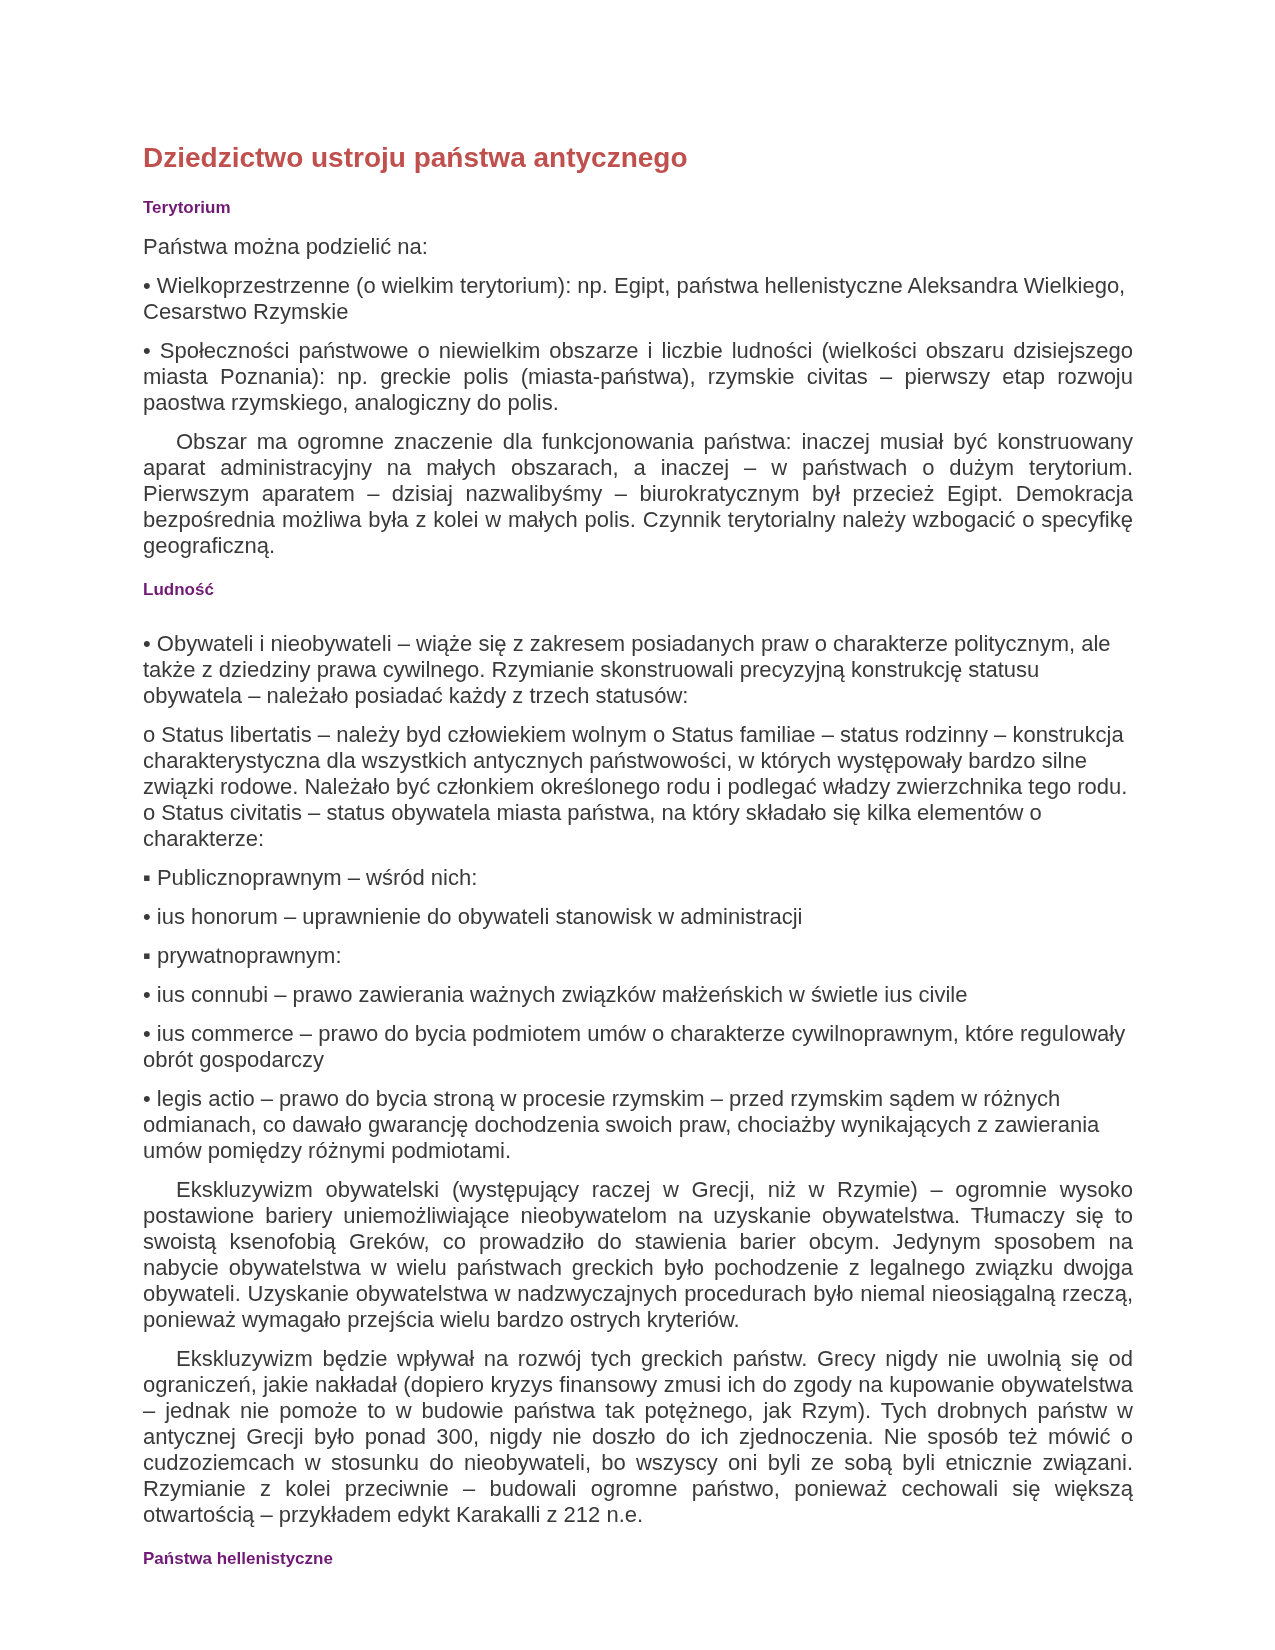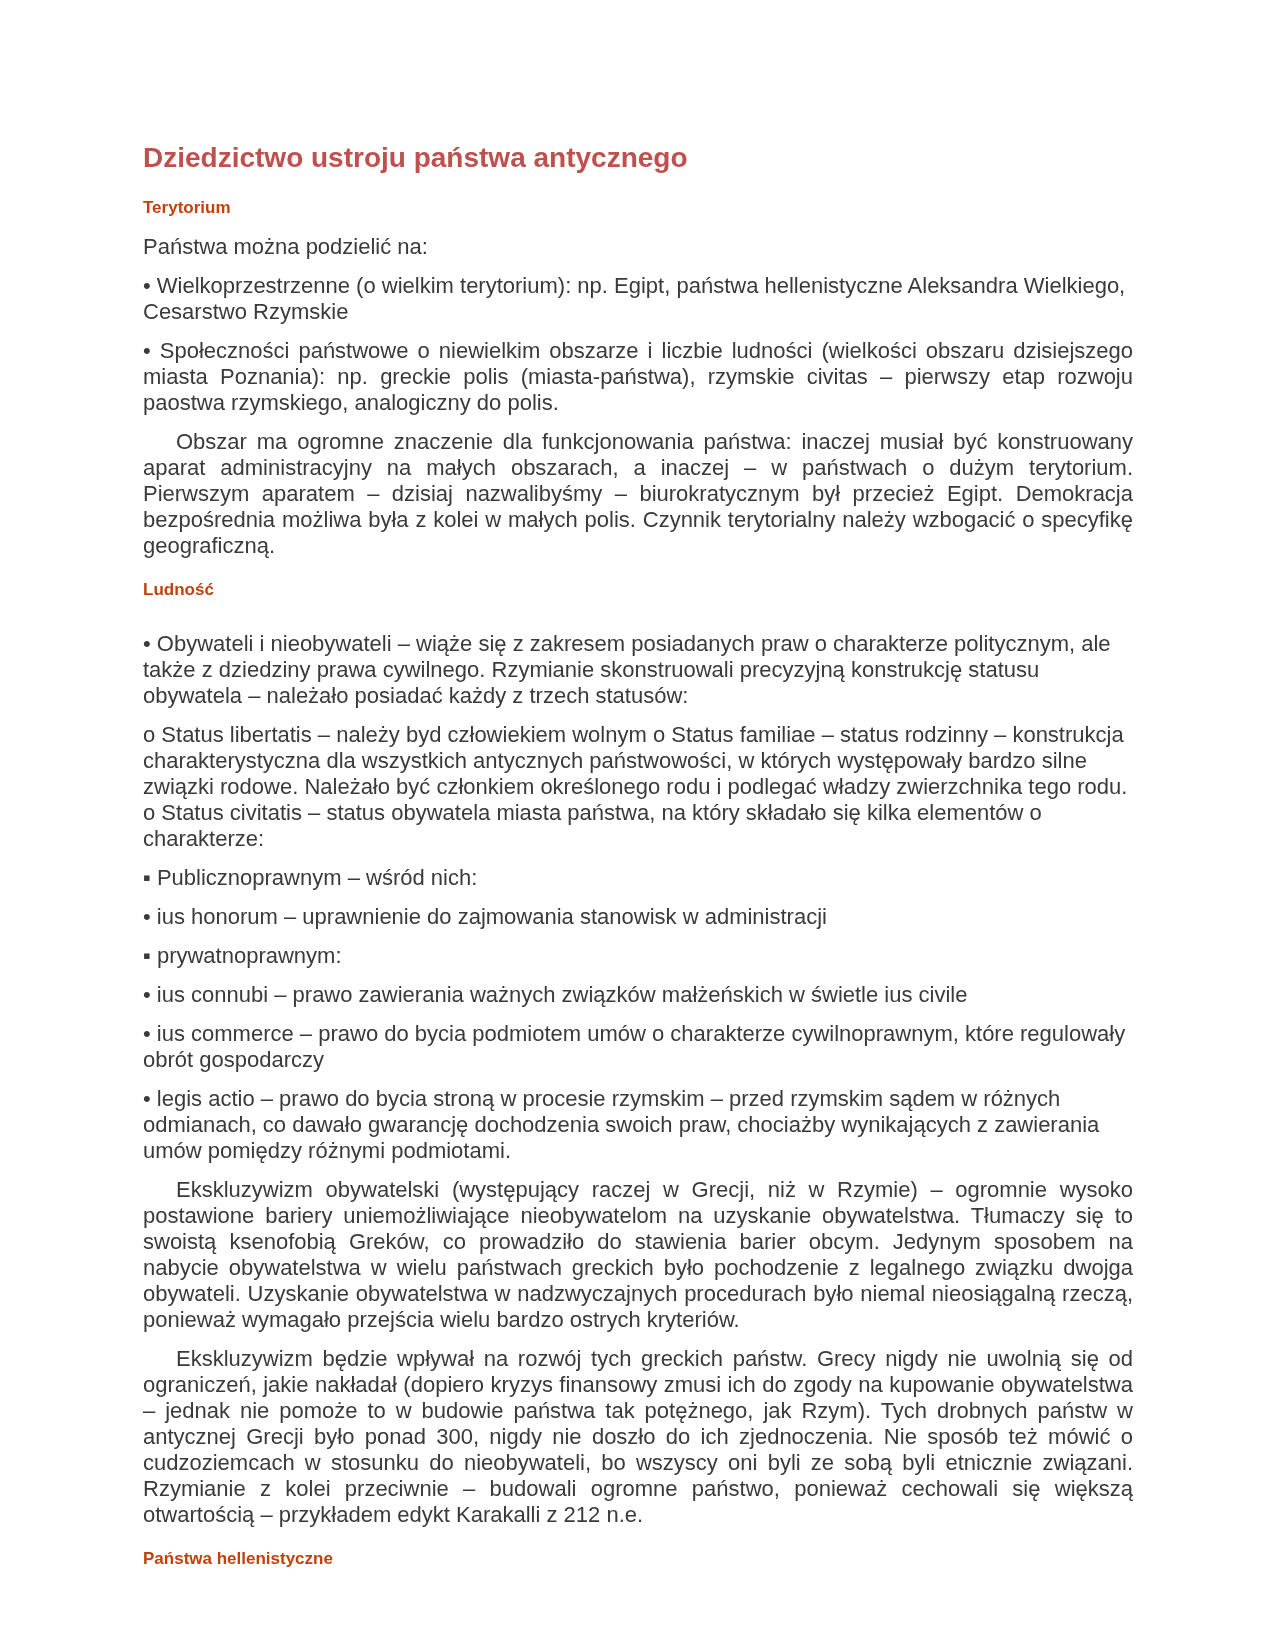--- a/index.html
+++ b/index.html
@@ -20,21 +20,21 @@
   .doc-title {
     font-size: 28px;
     font-weight: bold;
     color: #c0504d;
     line-height: 1.25;
     margin: 0 0 20px 0;
   }
   .heading {
     font-size: 17px;
     font-weight: bold;
-    color: #c2410c;
+    color: #701a75;
     line-height: 26px;
     margin: 18px 0 13px 0;
   }
   .para {
     font-size: 22px;
     line-height: 26px;
     margin: 0 0 13px 0;
     color: #3a3a3a;
   }
   .justify { text-align: justify; }
@@ -61,21 +61,21 @@
   <h2 class="heading">Ludność</h2>
 
 
   <p class="para mt-large">• Obywateli i nieobywateli – wiąże się z zakresem posiadanych praw o charakterze politycznym, ale także z dziedziny prawa cywilnego. Rzymianie skonstruowali precyzyjną konstrukcję statusu obywatela – należało posiadać każdy z trzech statusów:</p>
 
   <p class="para">o Status libertatis – należy byd człowiekiem wolnym o Status familiae – status rodzinny – konstrukcja charakterystyczna dla wszystkich antycznych państwowości, w których występowały bardzo silne związki rodowe. Należało być członkiem określonego rodu i podlegać władzy zwierzchnika tego rodu. o Status civitatis – status obywatela miasta państwa, na który składało się kilka elementów o charakterze:</p>
 
   <p class="para">▪ Publicznoprawnym – wśród nich:</p>
 
 
-  <p class="para">• ius honorum – uprawnienie do zajmowania stanowisk w administracji</p>
+  <p class="para">• ius honorum – uprawnienie do obywateli stanowisk w administracji</p>
 
   <p class="para">▪ prywatnoprawnym:</p>
 
   <p class="para">• ius connubi – prawo zawierania ważnych związków małżeńskich w świetle ius civile</p>
 
   <p class="para">• ius commerce – prawo do bycia podmiotem umów o charakterze cywilnoprawnym, które regulowały obrót gospodarczy</p>
 
   <p class="para">• legis actio – prawo do bycia stroną w procesie rzymskim – przed rzymskim sądem w różnych odmianach, co dawało gwarancję dochodzenia swoich praw, chociażby wynikających z zawierania umów pomiędzy różnymi podmiotami.</p>
 
   <p class="para indent justify">Ekskluzywizm obywatelski (występujący raczej w Grecji, niż w Rzymie) – ogromnie wysoko postawione bariery uniemożliwiające nieobywatelom na uzyskanie obywatelstwa. Tłumaczy się to swoistą ksenofobią Greków, co prowadziło do stawienia barier obcym. Jedynym sposobem na nabycie obywatelstwa w wielu państwach greckich było pochodzenie z legalnego związku dwojga obywateli. Uzyskanie obywatelstwa w nadzwyczajnych procedurach było niemal nieosiągalną rzeczą, ponieważ wymagało przejścia wielu bardzo ostrych kryteriów.</p>

